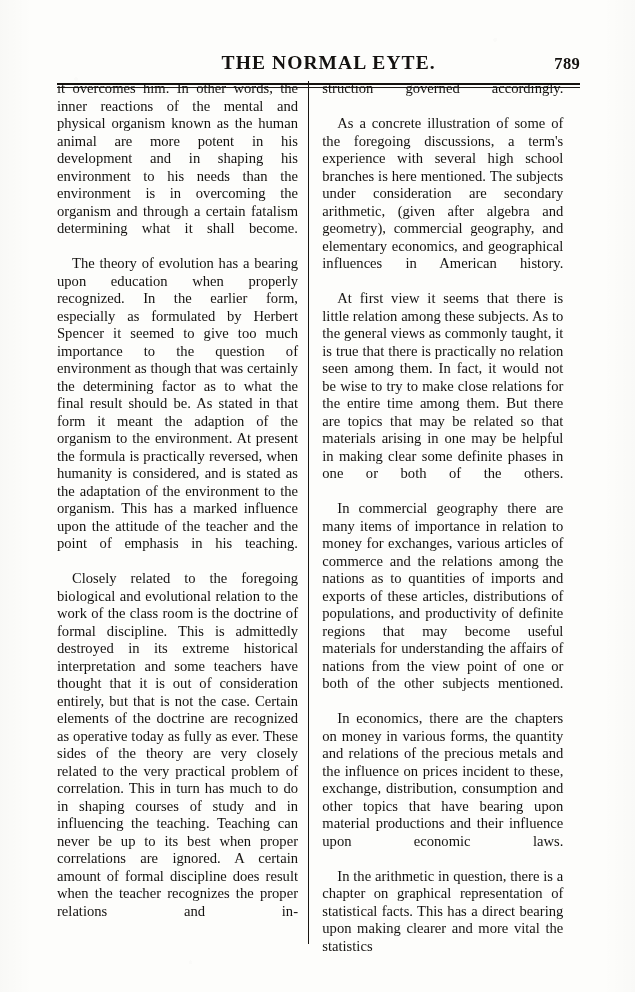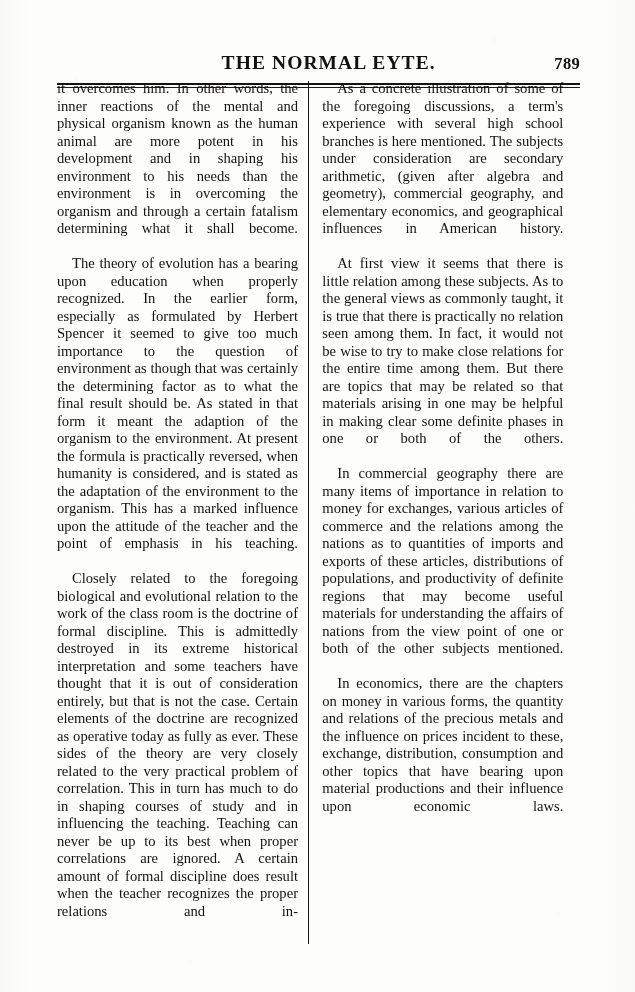--- a/index.html
+++ b/index.html
@@ -142,20 +142,22 @@
   </div>
 
   <div class="columns">
     <div class="col col-left" id="col-left">
         <p>it overcomes him. In other words, the inner reactions of the mental and physical organism known as the human animal are more potent in his development and in shaping his environment to his needs than the environment is in overcoming the organism and through a certain fatalism determining what it shall become.</p>
         <p class="indent">The theory of evolution has a bearing upon education when properly recognized. In the earlier form, especially as formulated by Herbert Spencer it seemed to give too much importance to the question of environment as though that was certainly the determining factor as to what the final result should be. As stated in that form it meant the adaption of the organism to the environment. At present the formula is practically reversed, when humanity is considered, and is stated as the adaptation of the environment to the organism. This has a marked influence upon the attitude of the teacher and the point of emphasis in his teaching.</p>
         <p class="indent">Closely related to the foregoing biological and evolutional relation to the work of the class room is the doctrine of formal discipline. This is admittedly destroyed in its extreme historical interpretation and some teachers have thought that it is out of consideration entirely, but that is not the case. Certain elements of the doctrine are recognized as operative today as fully as ever. These sides of the theory are very closely related to the very practical problem of correlation. This in turn has much to do in shaping courses of study and in influencing the teaching. Teaching can never be up to its best when proper correlations are ignored. A certain amount of formal discipline does result when the teacher recognizes the proper relations and in-</p>
       </div>
     <div class="col-divider"></div>
     <div class="col col-right" id="col-right">
+        <p>struction governed accordingly.</p>
         <p class="indent">As a concrete illustration of some of the foregoing discussions, a term's experience with several high school branches is here mentioned. The subjects under consideration are secondary arithmetic, (given after algebra and geometry), commercial geography, and elementary economics, and geographical influences in American history.</p>
         <p class="indent">At first view it seems that there is little relation among these subjects. As to the general views as commonly taught, it is true that there is practically no relation seen among them. In fact, it would not be wise to try to make close relations for the entire time among them. But there are topics that may be related so that materials arising in one may be helpful in making clear some definite phases in one or both of the others.</p>
         <p class="indent">In commercial geography there are many items of importance in relation to money for exchanges, various articles of commerce and the relations among the nations as to quantities of imports and exports of these articles, distributions of populations, and productivity of definite regions that may become useful materials for understanding the affairs of nations from the view point of one or both of the other subjects mentioned.</p>
         <p class="indent">In economics, there are the chapters on money in various forms, the quantity and relations of the precious metals and the influence on prices incident to these, exchange, distribution, consumption and other topics that have bearing upon material productions and their influence upon economic laws.</p>
+        <p class="indent">In the arithmetic in question, there is a chapter on graphical representation of statistical facts. This has a direct bearing upon making clearer and more vital the statistics</p>
       </div>
   </div>
 
 </div>
 
 </body></html>

